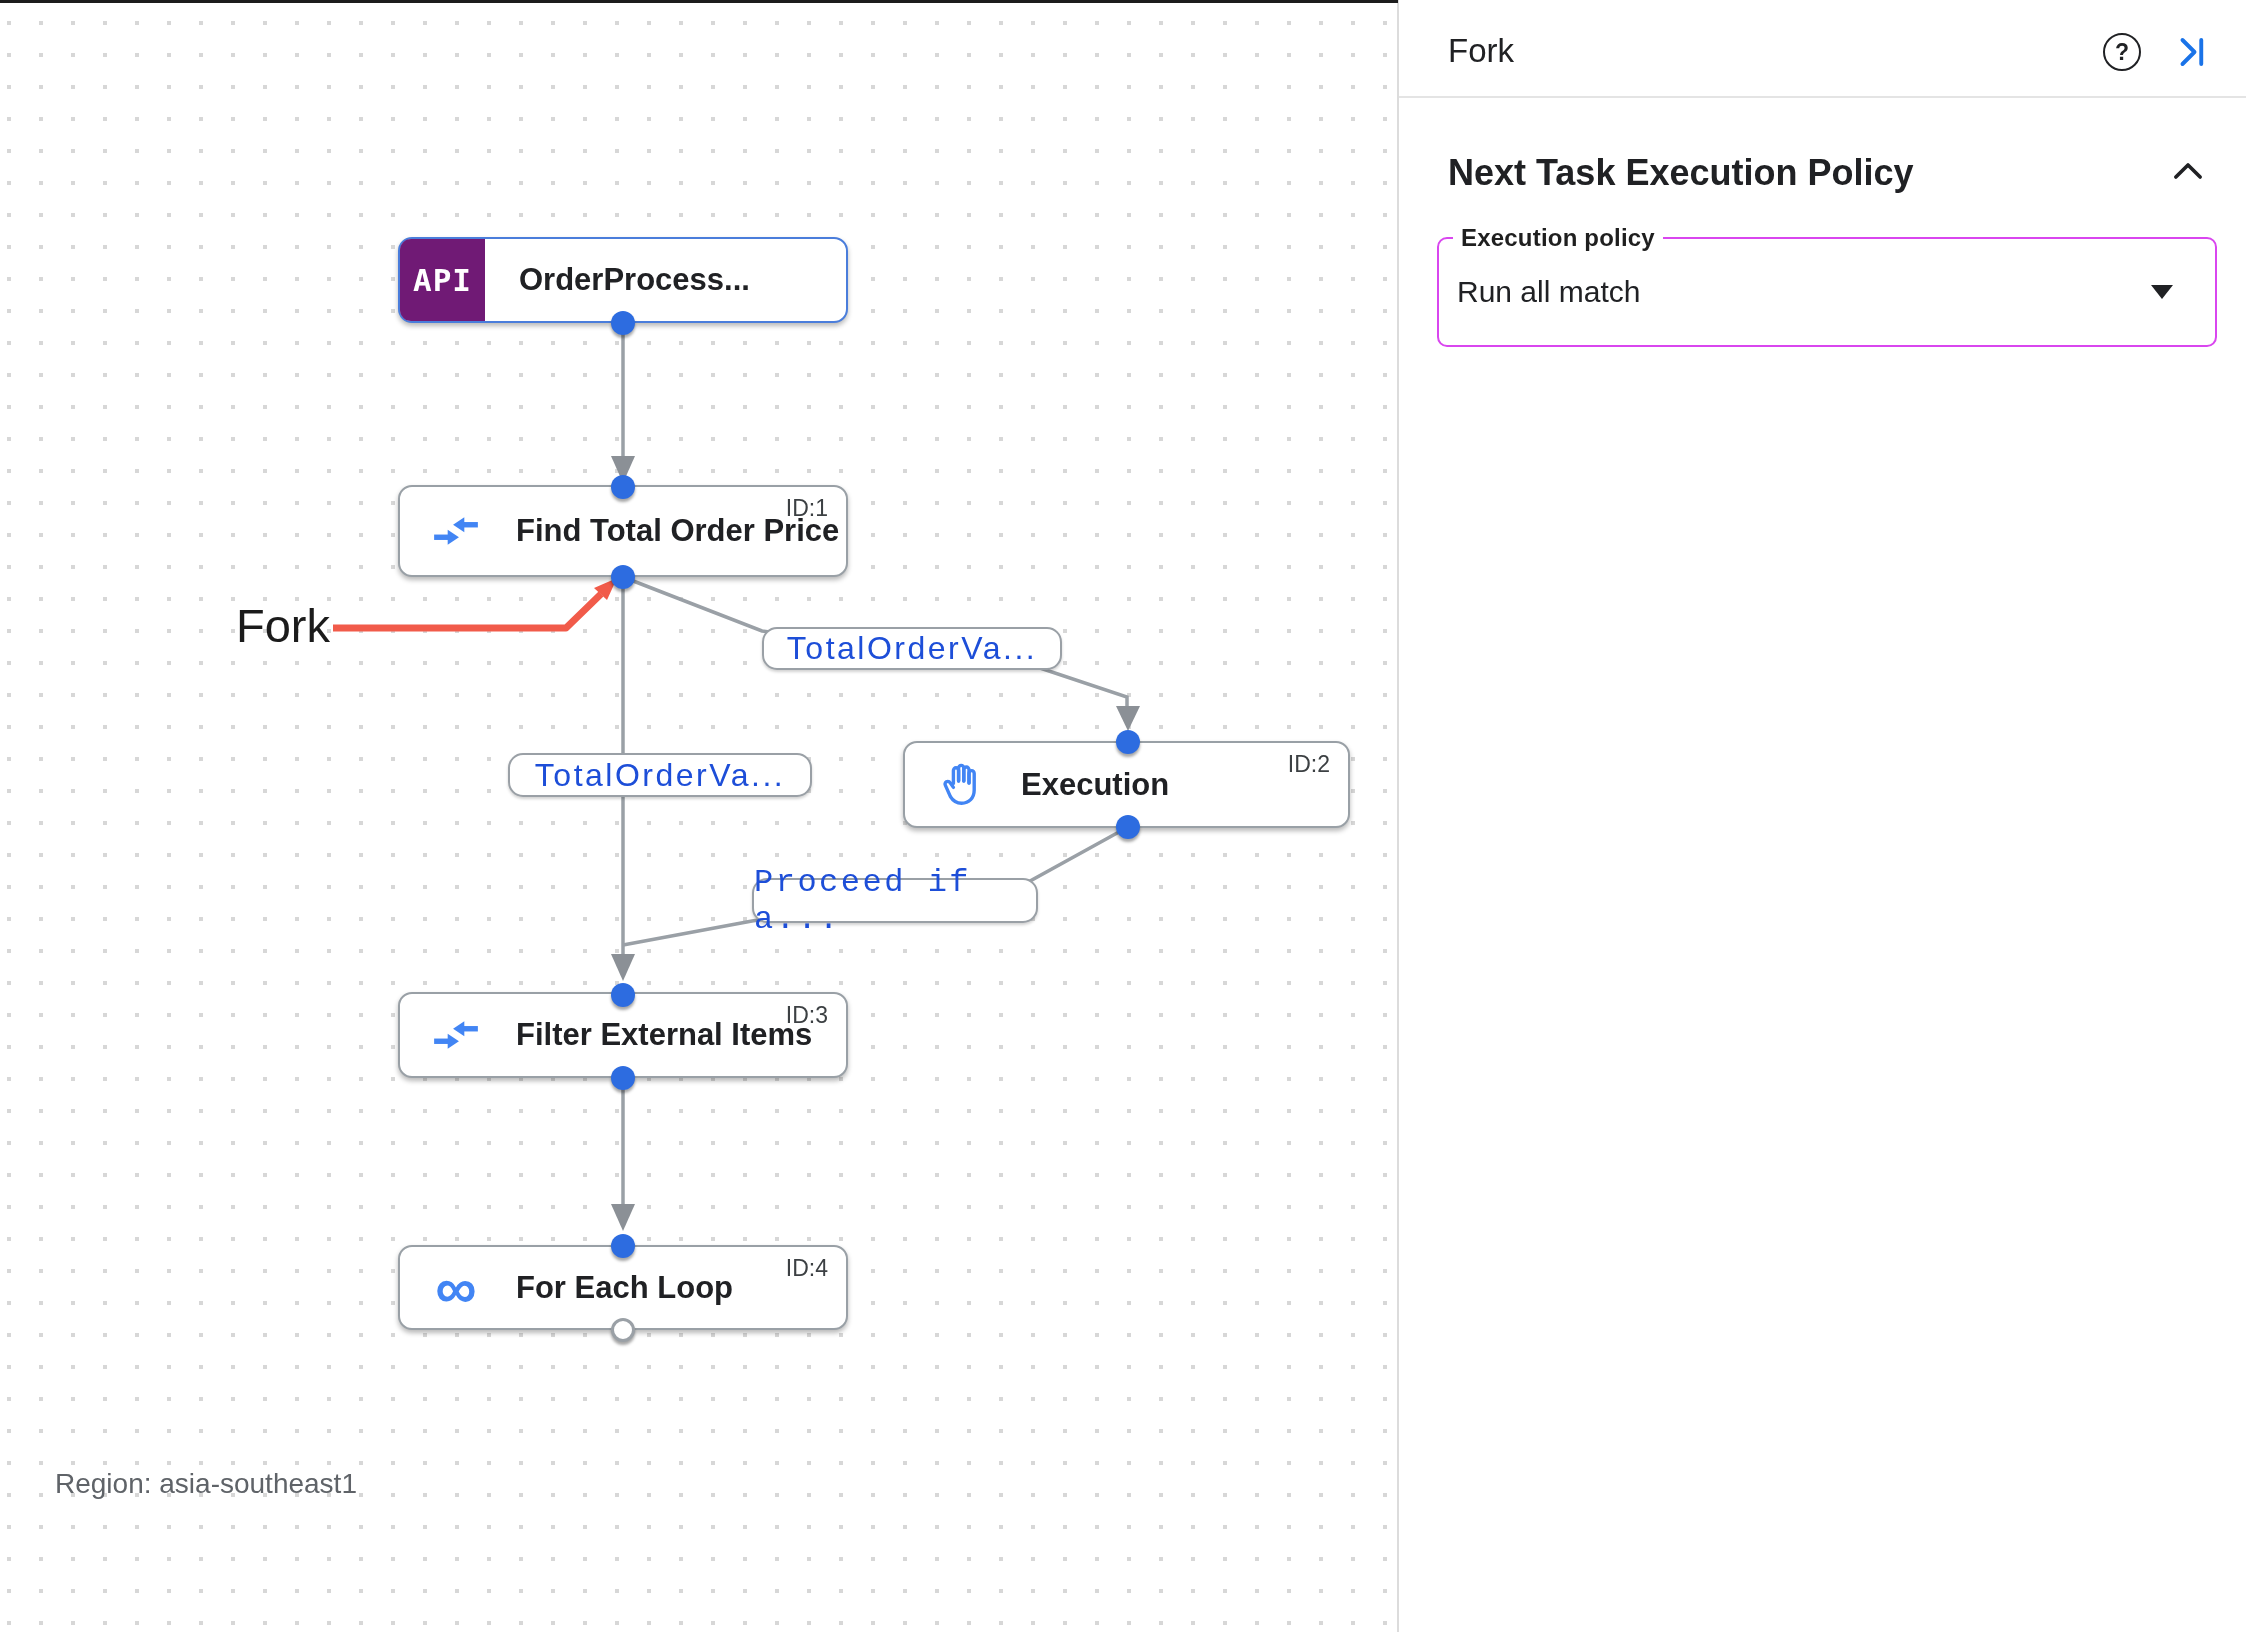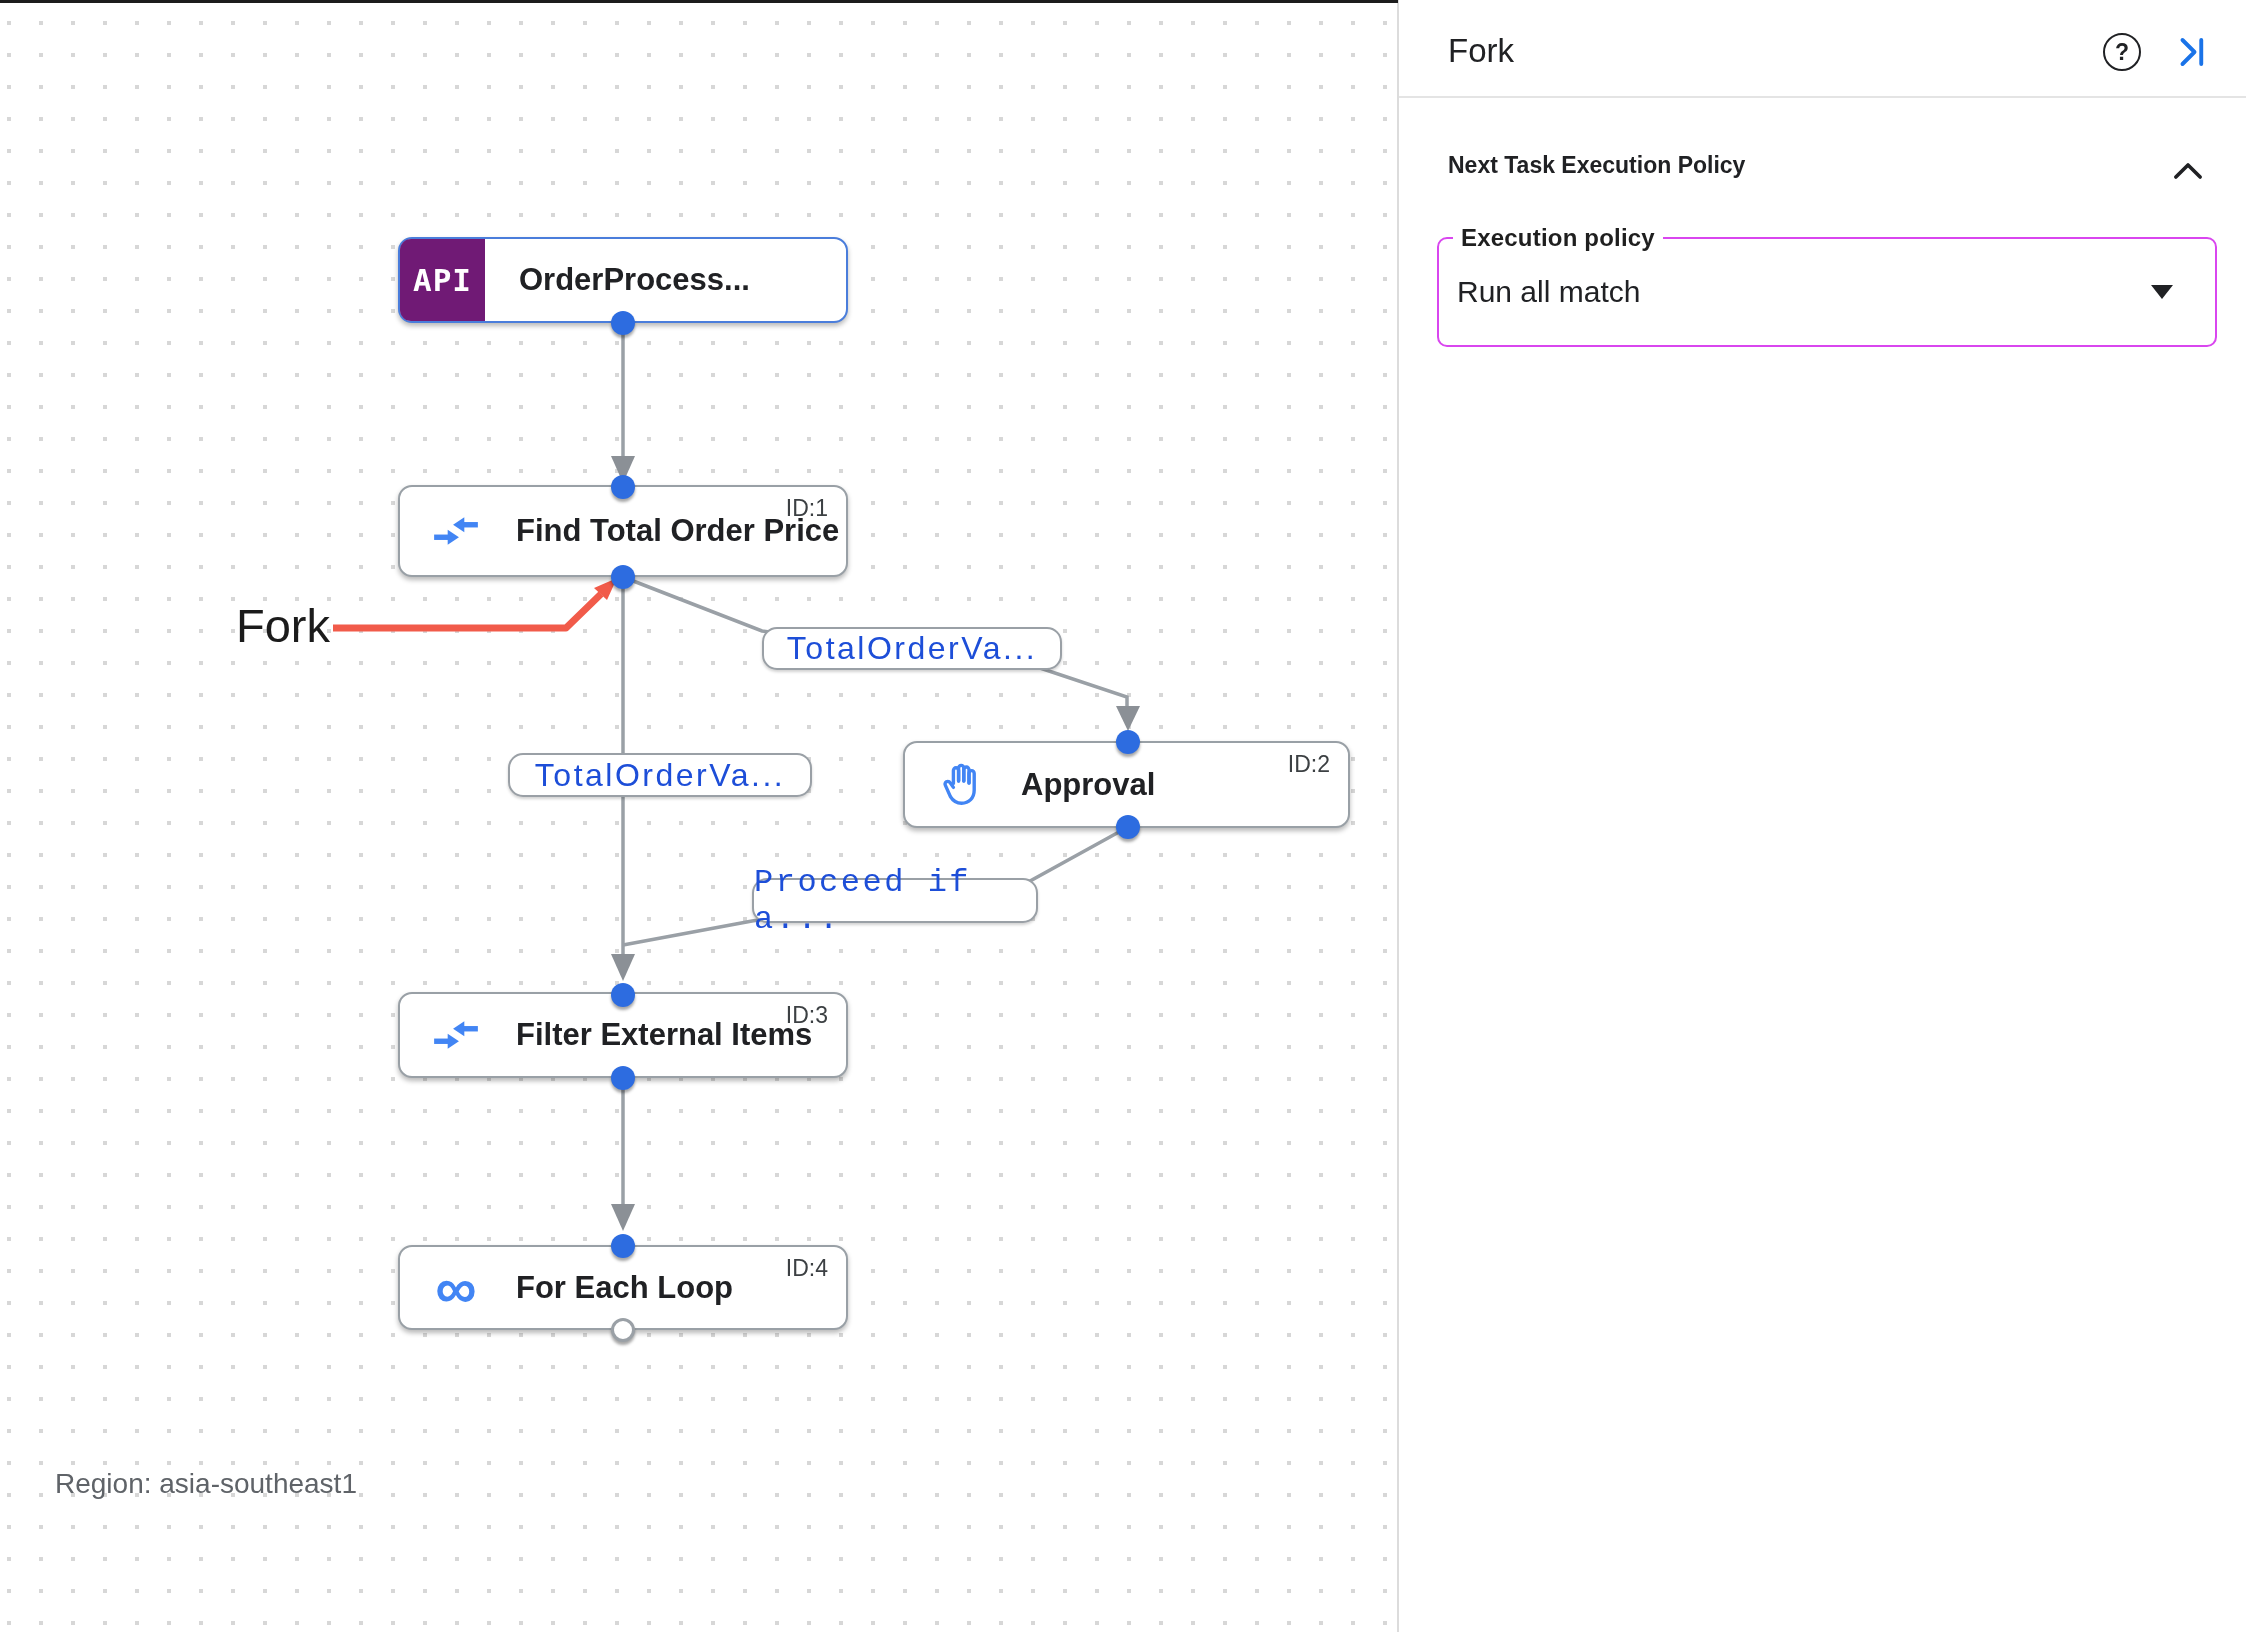--- a/index.html
+++ b/index.html
@@ -53,21 +53,21 @@
   #panel { position:absolute; left:1398px; top:0; width:848px; height:1632px; background:#fff; border-left:1px solid #dcdcdc; }
   #panel-header { position:relative; height:98px; border-bottom:2px solid #e4e4e4; }
   #panel-title { position:absolute; left:49px; top:32px; font-size:33px; color:#202124; }
   .help-btn {
     position:absolute; left:704px; top:33px; width:38px; height:38px; border:2.5px solid #202124; border-radius:50%;
     display:flex; align-items:center; justify-content:center; font-size:23px; font-weight:bold; color:#202124; cursor:pointer;
   }
   .collapse-btn { position:absolute; left:776px; top:34px; width:36px; height:36px; cursor:pointer; }
 
   .section-head { position:relative; height:72px; margin-top:40px; }
-  .section-title { position:absolute; left:49px; top:14px; font-size:23px; font-weight:bold; color:#202124; }
+  .section-title { position:absolute; left:49px; top:14px; font-size:36px; font-weight:bold; color:#202124; }
   .chevron-up { position:absolute; left:772px; top:18px; width:34px; height:30px; cursor:pointer; }
 
   .md-field {
     position:absolute; left:38px; top:237px; width:780px; height:110px;
     border:2px solid #d946ef; border-radius:10px; cursor:pointer; background:#fff;
   }
   .md-field .flabel {
     position:absolute; top:-15px; left:14px; background:#fff; padding:0 8px;
     font-size:24px; font-weight:bold; color:#1f1f1f; letter-spacing:.2px;
   }
@@ -129,21 +129,21 @@
 
     <div class="node" style="left:903px; top:741px; width:447px; height:87px;">
       <div class="icon">
         <svg width="48" height="48" viewBox="0 0 24 24" fill="none" stroke="#4285f4" stroke-width="1.7" stroke-linecap="round" stroke-linejoin="round">
           <path d="M8.2 11.2 V4.8 c0-.8.6-1.4 1.3-1.4 s1.3.6 1.3 1.4 V10"></path>
           <path d="M10.8 10 V3.6 c0-.8.6-1.4 1.3-1.4 s1.3.6 1.3 1.4 V10"></path>
           <path d="M13.4 10 V4.4 c0-.8.6-1.4 1.3-1.4 s1.3.6 1.3 1.4 V11"></path>
           <path d="M16 11 V6.2 c0-.8.6-1.4 1.3-1.4 s1.3.6 1.3 1.4 V14.5 c0 4-2.6 6.6-6.3 6.6 c-2.5 0-4.2-1-5.6-3.3 L4.2 12.2 c-.5-.9.1-2 1.2-2 c.5 0 .9.2 1.2.7 l1.6 2.3"></path>
         </svg>
       </div>
-      <div class="ntitle">Approval</div>
+      <div class="ntitle">Execution</div>
       <div class="nid">ID:2</div>
     </div>
 
     <div class="node" style="left:398px; top:992px; width:450px; height:86px;">
       <div class="icon">
         <svg width="50" height="50" viewBox="0 0 24 24">
           <line x1="1.5" y1="15" x2="8.2" y2="15" stroke="#4285f4" stroke-width="2.6"></line>
           <polygon points="8,11.4 8,18.6 13.4,15" fill="#4285f4"></polygon>
           <line x1="22.5" y1="9" x2="15.8" y2="9" stroke="#4285f4" stroke-width="2.6"></line>
           <polygon points="16,5.4 16,12.6 10.6,9" fill="#4285f4"></polygon>

